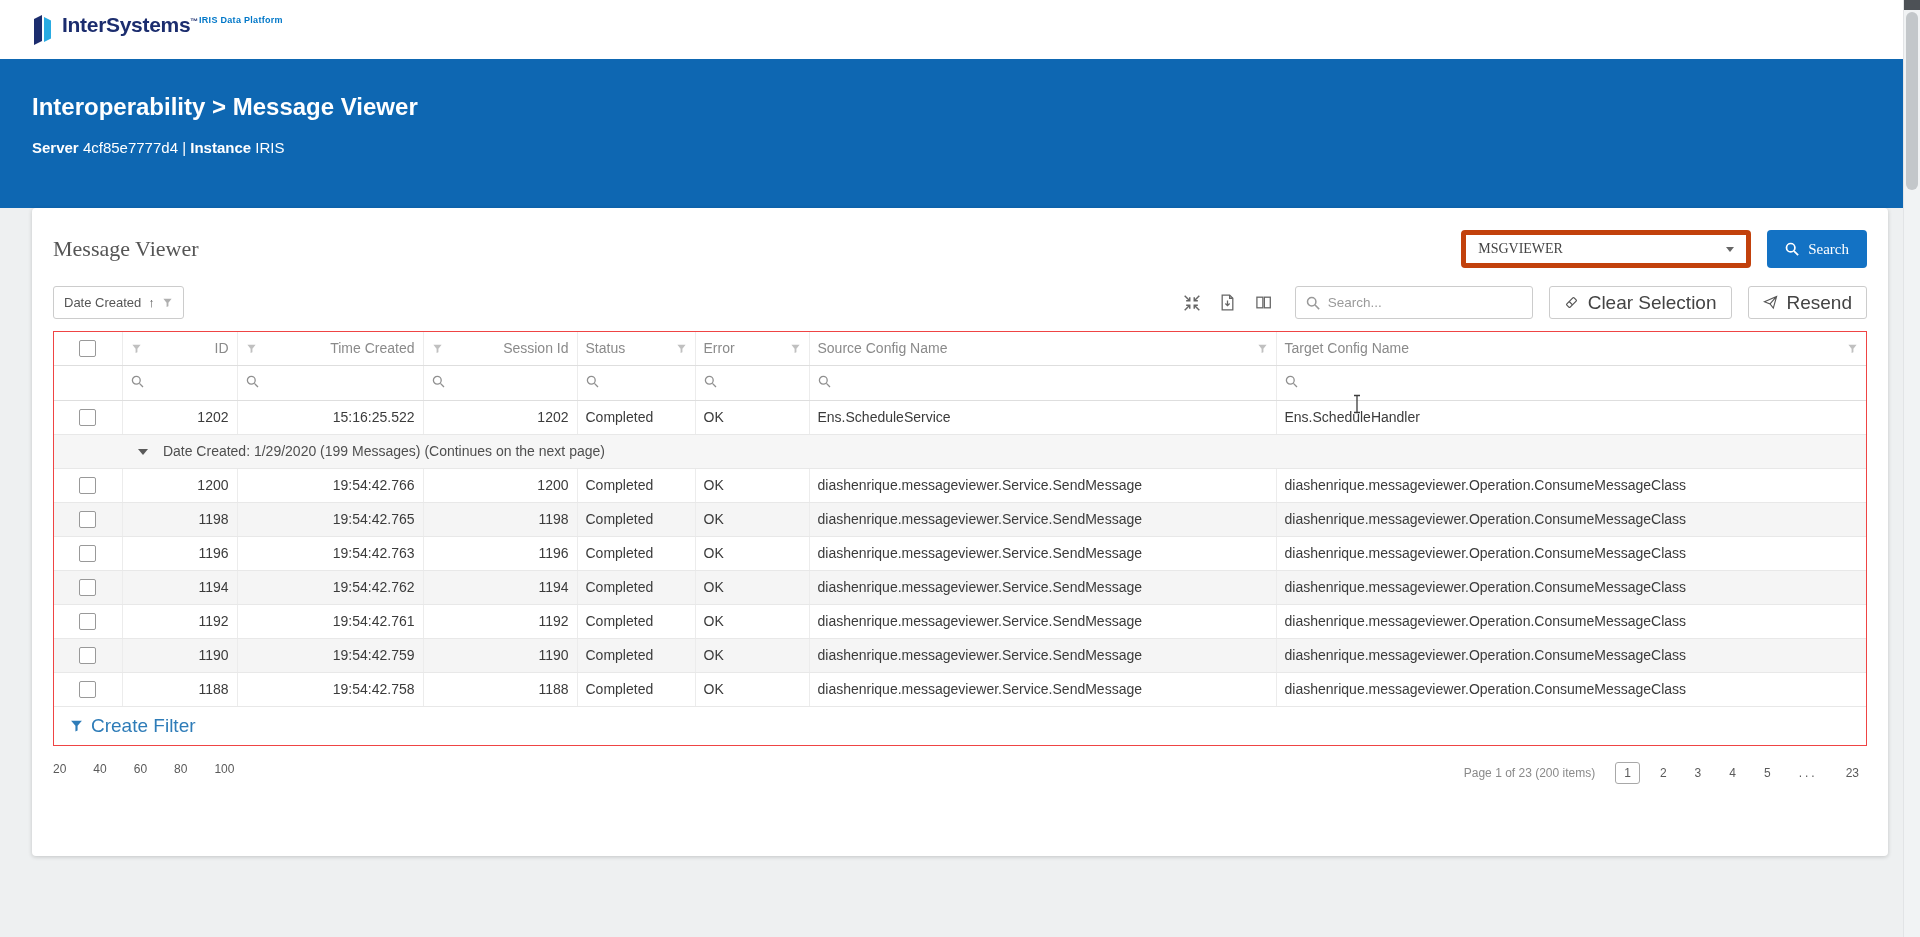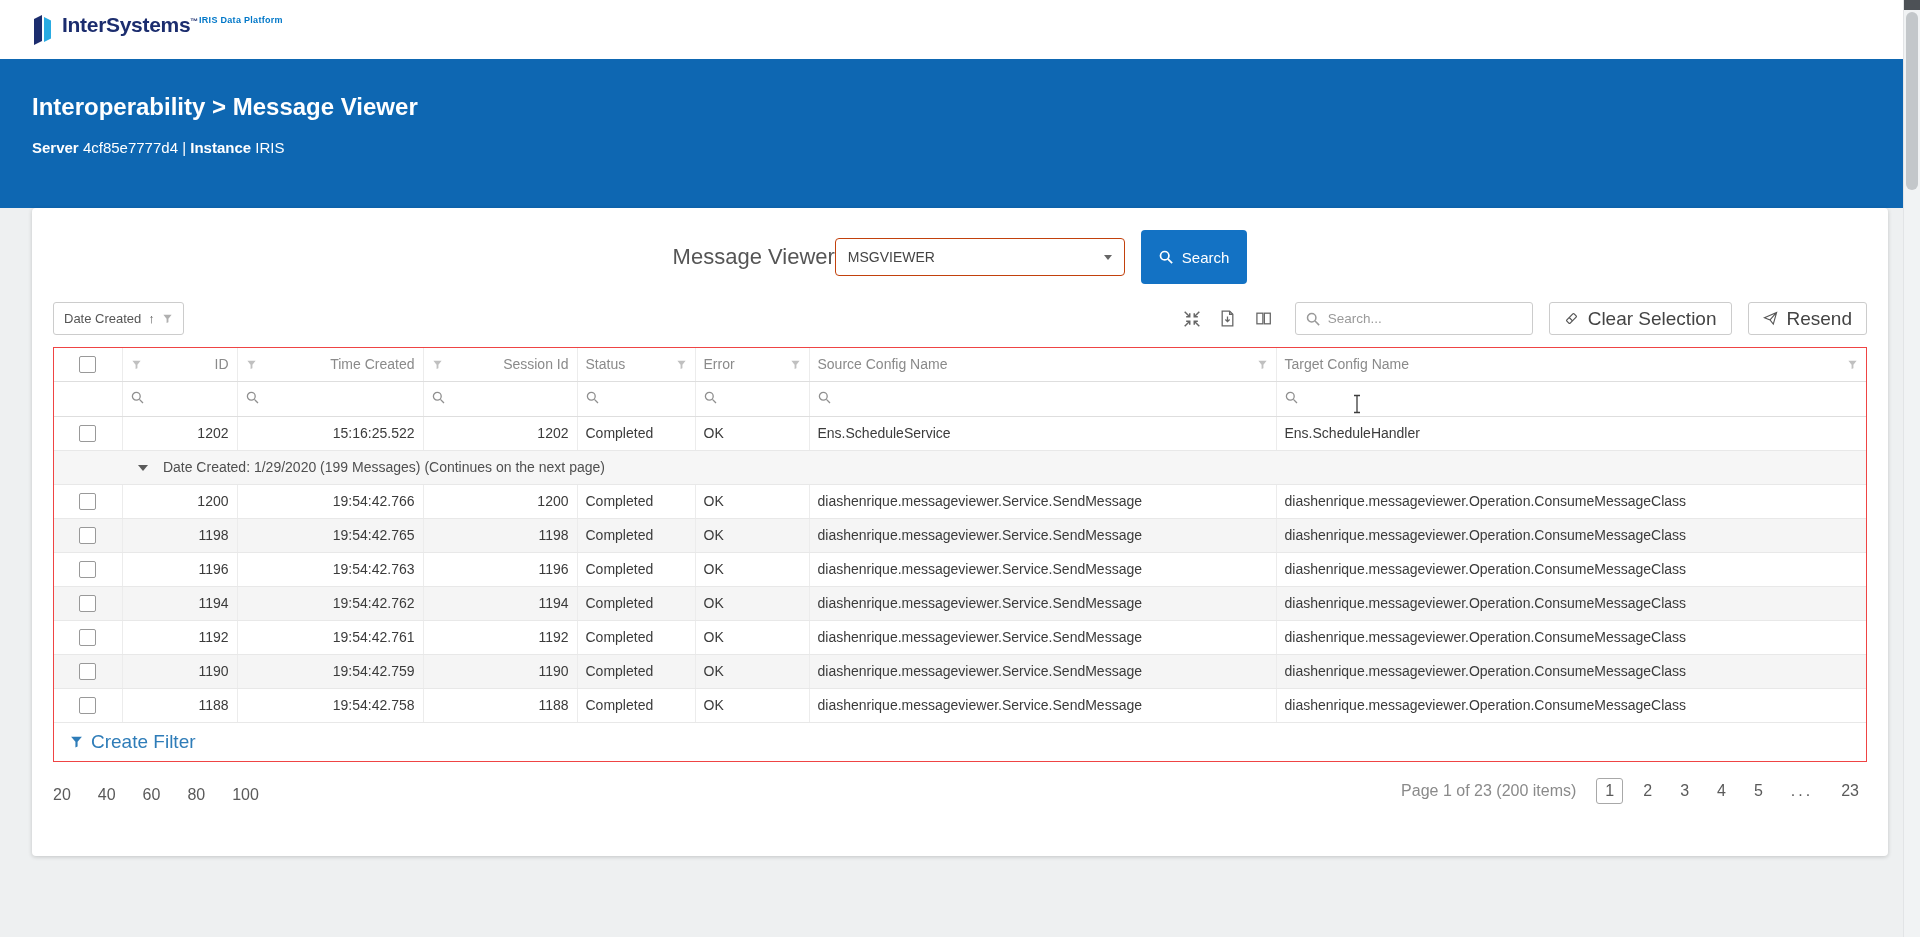--- a/index.html
+++ b/index.html
@@ -22,28 +22,28 @@
 
   
   .hero { height:149px; background:#0e67b2; padding:34px 0 0 32px; color:#fff; }
   .breadcrumb { font-size:24px; font-weight:700; }
   .server-line { margin-top:18px; font-size:15px; }
   .server-line .b { font-weight:700; }
 
   
   .card { margin:0 32px; height:648px; background:#fff; border-radius:4px;
           box-shadow:0 1px 4px rgba(0,0,0,0.18); overflow:hidden; }
-  .card-head { display:flex; justify-content:center; align-items:center; padding:22px 21px 10px; }
+  .card-head { display:flex; justify-content:space-between; align-items:center; padding:22px 21px 10px;font-family:Liberation Serif, serif; }
   .card-title { font-size:22px; color:#555; font-weight:400; }
   .head-controls { display:flex; gap:16px; align-items:center; }
-  .select { width:290px; height:38px; border:1px solid #c2410c; border-radius:4px; background:#fff;
+  .select { width:290px; height:38px; border:5px solid #c2410c; border-radius:4px; background:#fff;
             display:flex; align-items:center; justify-content:space-between; padding:0 12px;
             font-size:14px; color:#444; cursor:pointer; }
   .caret { width:0; height:0; border-left:4.5px solid transparent; border-right:4.5px solid transparent; border-top:5px solid #666; }
-  .btn-primary { height:54px; background:#1372c4; border:none; border-radius:4px; color:#fff;
+  .btn-primary { height:38px; background:#1372c4; border:none; border-radius:4px; color:#fff;
                  font-size:15px; display:flex; align-items:center; gap:9px; padding:0 18px;
                  font-family:inherit; cursor:pointer; }
 
   
   .toolbar { display:flex; align-items:center; padding:8px 21px 12px; gap:16px; }
   .chip { height:33px; border:1px solid #ccc; border-radius:3px; background:#fff;
           display:flex; align-items:center; gap:7px; padding:0 10px; font-size:13px; color:#555; cursor:pointer; }
   .toolbar-spacer { flex:1; }
   .icon-btn { width:30px; height:30px; border:none; background:transparent; display:flex;
               align-items:center; justify-content:center; cursor:pointer; }
@@ -71,21 +71,21 @@
   .data-row.alt td { background:#f5f5f5; }
   .num { text-align:right; }
   .chk { text-align:center; }
   .cb { width:17px; height:17px; border:1px solid #999; border-radius:2px; background:#fff;
         display:inline-block; vertical-align:middle; cursor:pointer; }
 
   .create-filter-row { display:flex; align-items:center; gap:8px; height:38px; padding-left:16px;
                        color:#2e7cb8; font-size:19px; cursor:pointer; }
 
   
-  .pager { display:flex; justify-content:space-between; align-items:flex-end; padding:16px 21px 0; font-size:16px; color:#5a5a5a; }
+  .pager { display:flex; justify-content:space-between; align-items:flex-start; padding:16px 21px 0; font-size:12px; color:#5a5a5a; }
   .page-sizes { display:flex; gap:27px; }
   .page-size { cursor:pointer; }
   .pager-right { display:flex; align-items:center; gap:12px; }
   .pager-summary { color:#8a8a8a; margin-right:8px; }
   .page-num { padding:3px 8px; cursor:pointer; }
   .page-num.current { border:1px solid #a8a8a8; border-radius:3px; }
   .page-ellipsis { letter-spacing:3px; cursor:default; }
 
   
   .scrollbar { position:fixed; top:0; right:0; width:17px; height:937px; background:#f1f3f4; border-left:1px solid #e2e4e6; }

